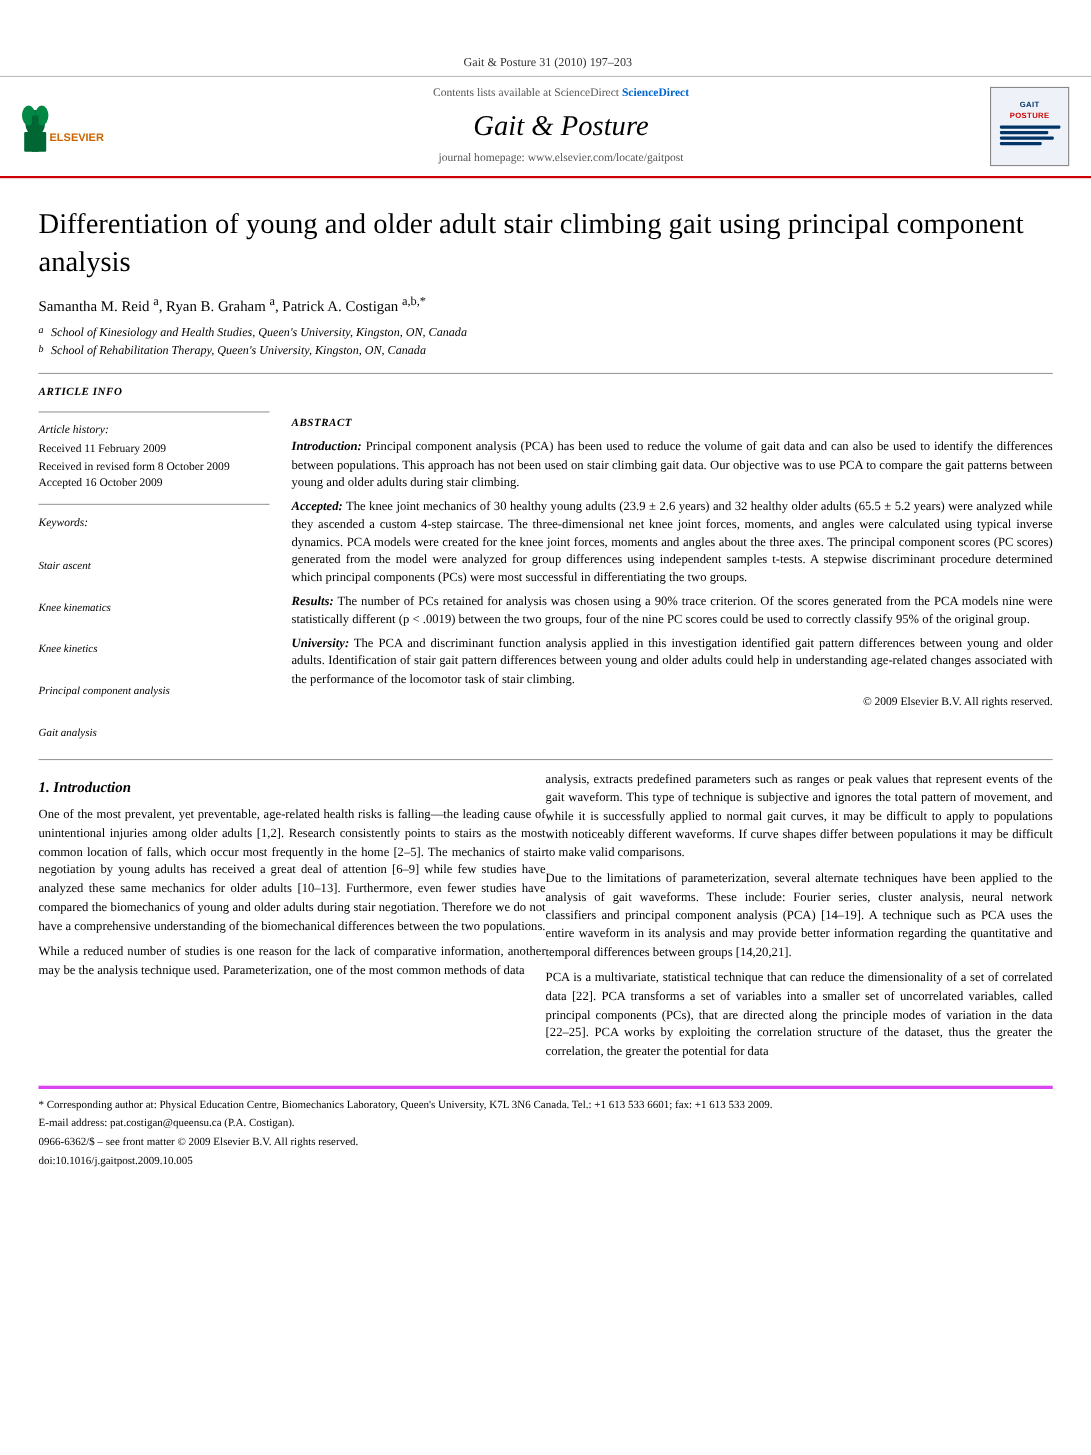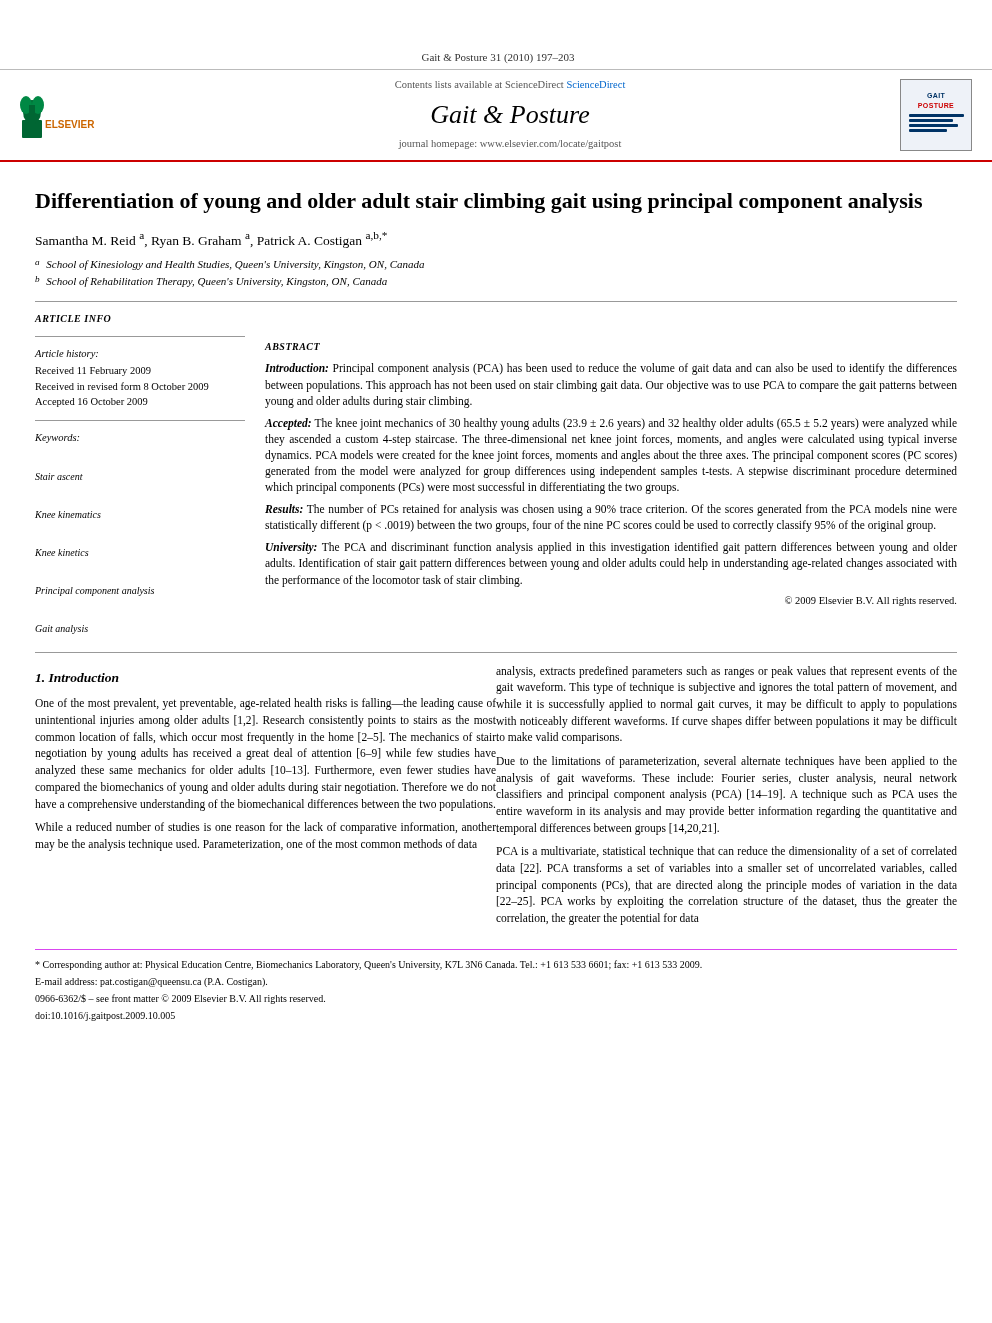--- a/index.html
+++ b/index.html
@@ -64,22 +64,22 @@
       margin-top: 4px;
     }
 
     
     .article-body {
       padding: 15px 35px 20px 35px;
     }
 
     
     .article-title {
-      font-size: 22px;
-      font-weight: bold;
+      font-size: 26px;
+      font-weight: normal;
       color: #000;
       line-height: 1.3;
       margin-bottom: 12px;
       margin-top: 10px;
     }
 
     
     .authors {
       font-size: 13.5px;
       margin-bottom: 6px;
@@ -208,21 +208,21 @@
     .body-text {
       font-size: 11.5px;
       text-align: justify;
       line-height: 1.45;
       margin-bottom: 7px;
     }
 
     
     .page-footnotes {
       margin-top: 15px;
-      border-top: 1px solid #d946ef;
+      border-top: 3px solid #d946ef;
       padding-top: 8px;
       font-size: 10px;
     }
 
     .footnote-line {
       margin-bottom: 3px;
       line-height: 1.4;
     }
 
     
@@ -290,21 +290,21 @@
       <ellipse cx="6" cy="15" rx="6" ry="9" fill="#008844"></ellipse>
       <ellipse cx="18" cy="15" rx="6" ry="9" fill="#008844"></ellipse>
       <rect x="9" y="15" width="6" height="33" fill="#006633"></rect>
       <text x="25" y="38" font-family="Arial" font-size="10" font-weight="bold" fill="#cc6600">ELSEVIER</text>
     </svg>
   </div>
 
   <div class="journal-title-center">
     <div class="contents-line">
       <span>Contents lists available at ScienceDirect</span>
-      <span style="color:#0066cc;"> ScienceDirect</span>
+      <span style="color:#0066cc;font-weight:bold;"> ScienceDirect</span>
     </div>
     <div class="journal-main-title">Gait &amp; Posture</div>
     <div class="journal-homepage">journal homepage: www.elsevier.com/locate/gaitpost</div>
   </div>
 
   <div class="gait-posture-box">
     <div class="gp-text1">GAIT</div>
     <div class="gp-text2">POSTURE</div>
     <div class="gp-lines">
       <div class="gp-line" style="width:100%"></div>

